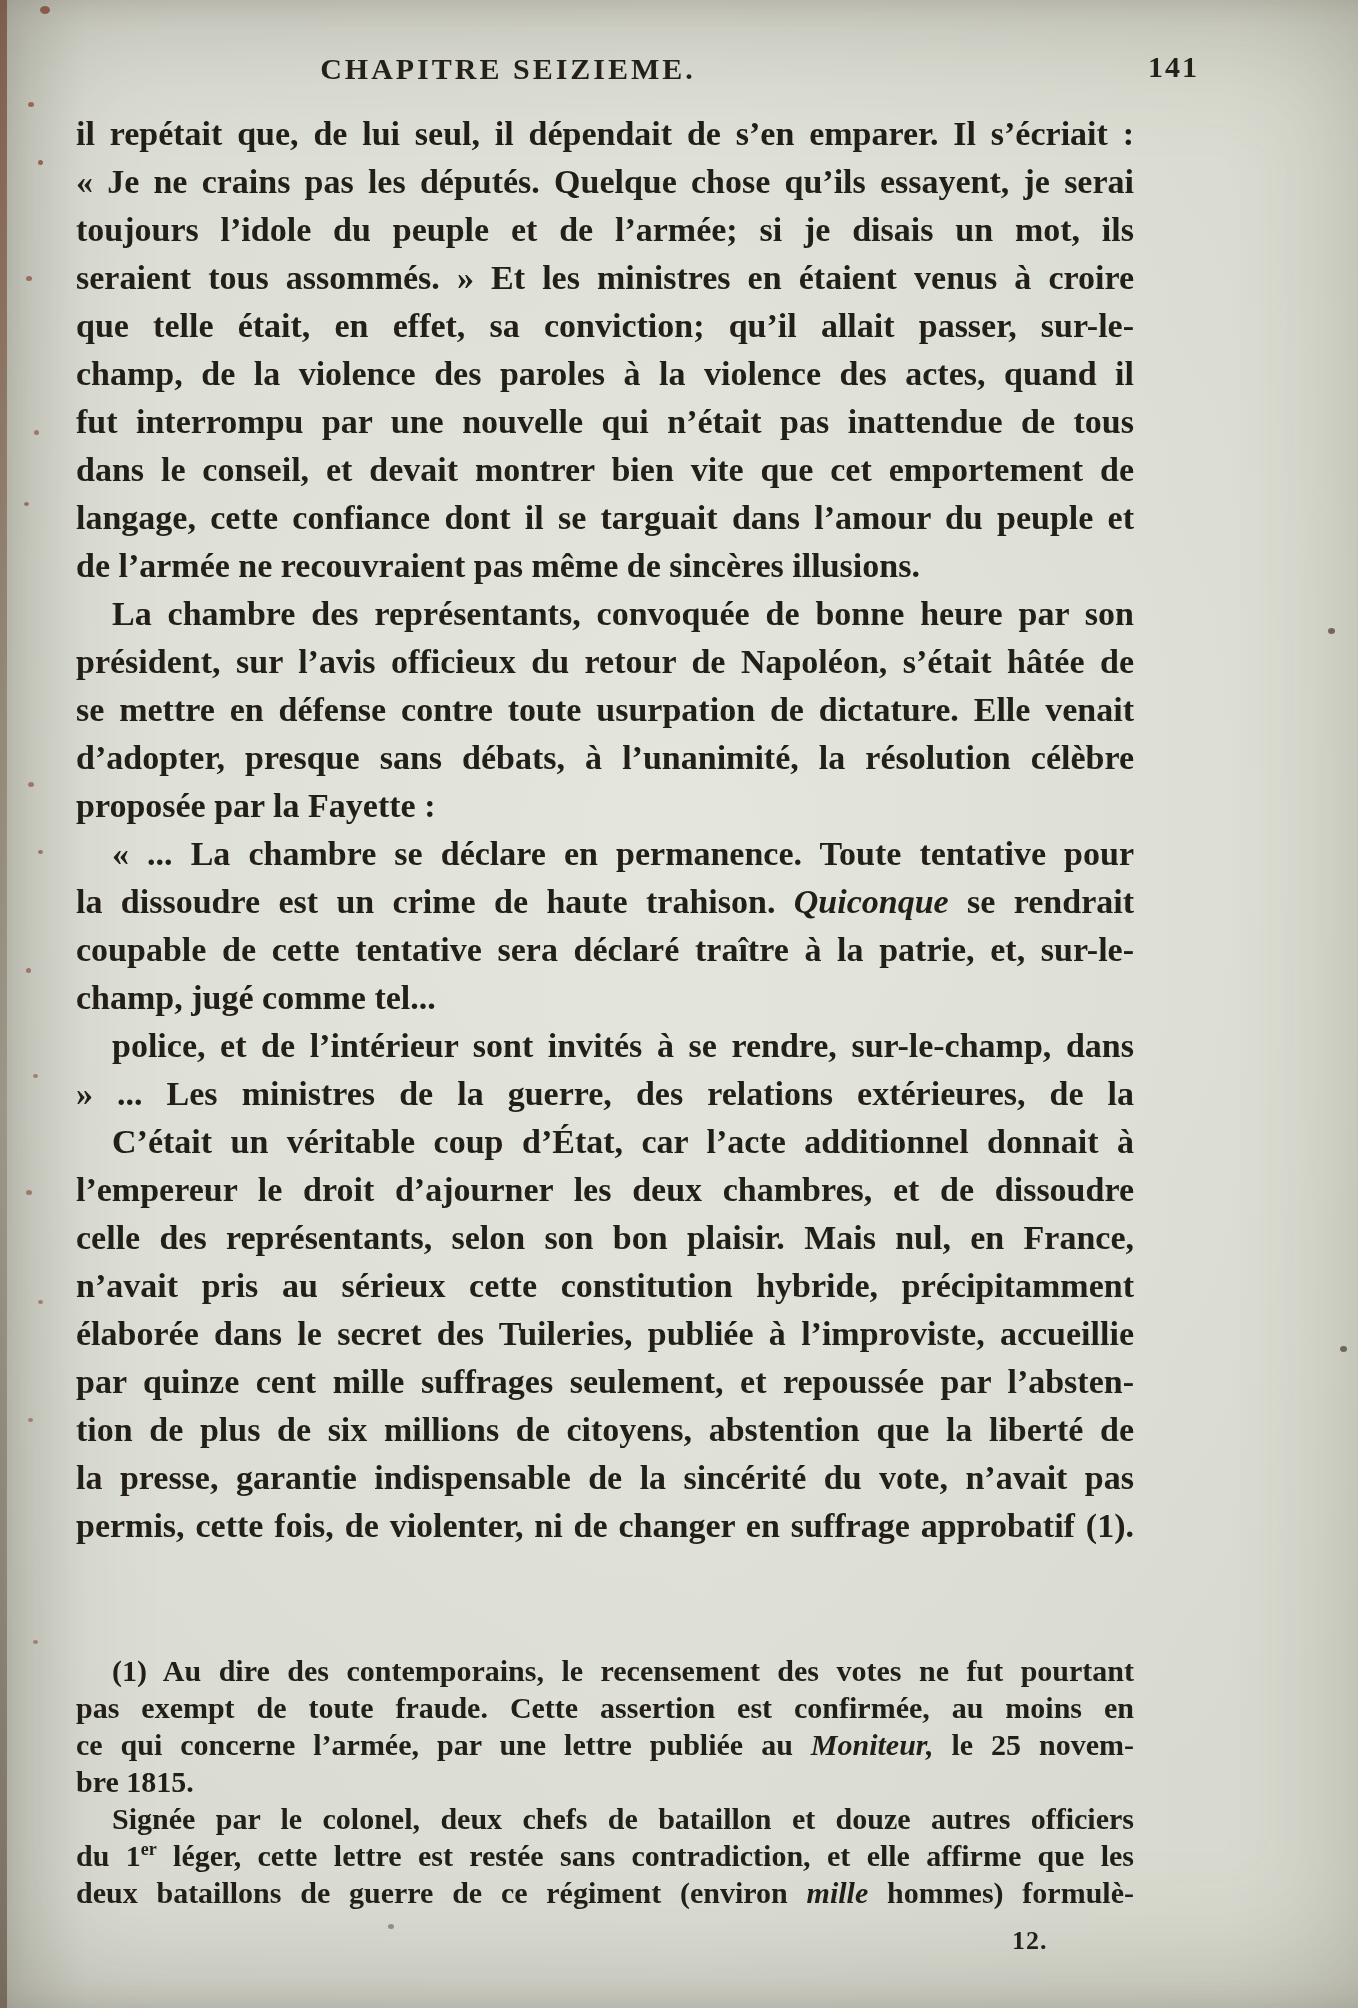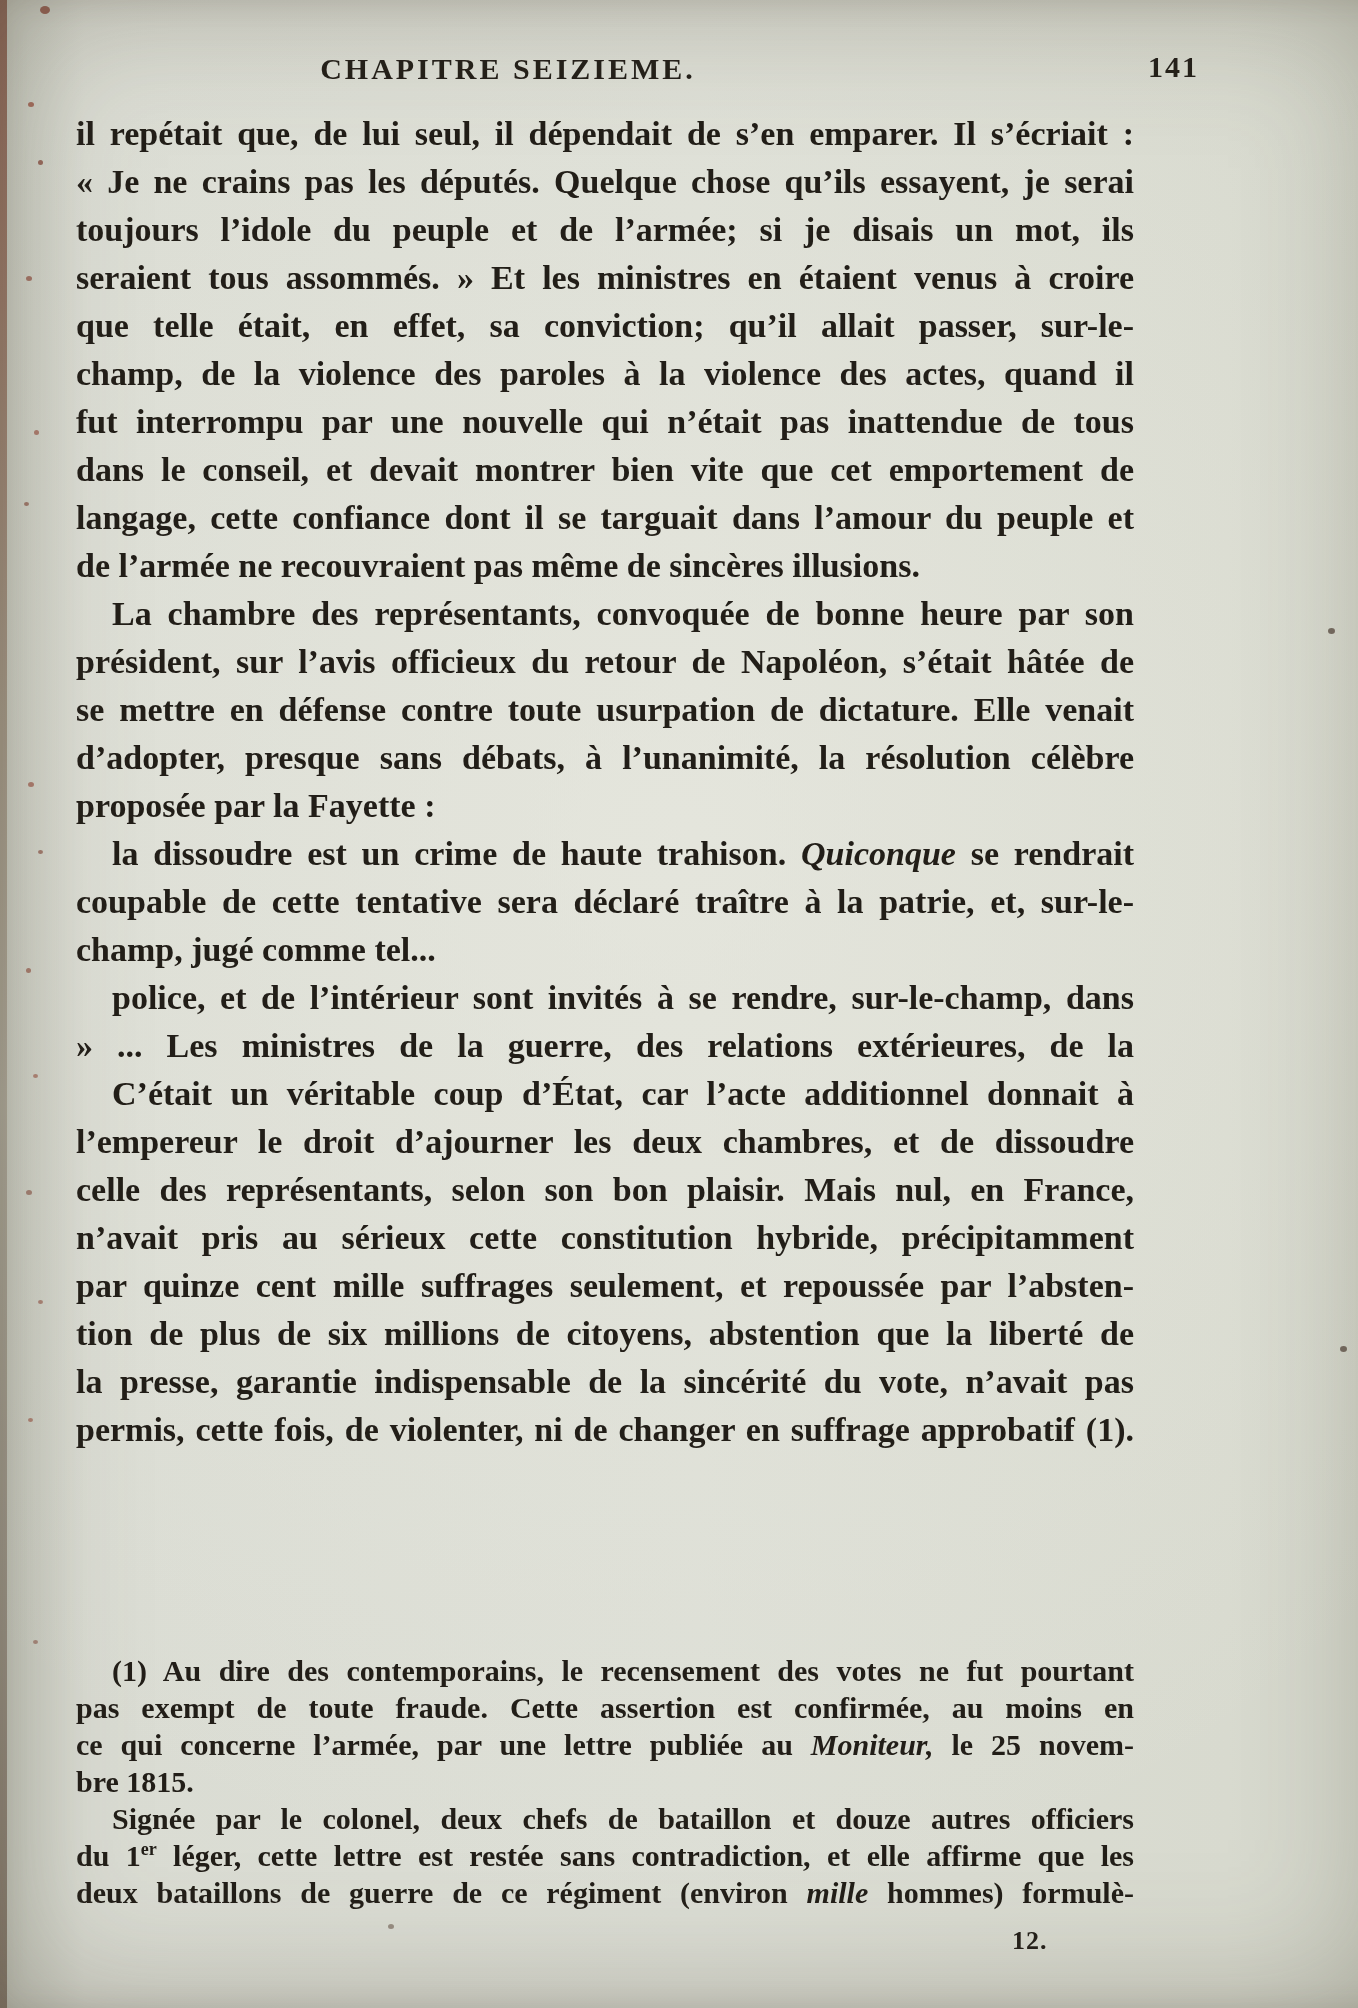--- a/index.html
+++ b/index.html
@@ -60,33 +60,35 @@
         <div class="line end"><span>de l’armée ne recouvraient pas même de sincères illusions.</span></div>
       </div>
     <div class="para indent">
         <div class="line"><span>La chambre des représentants, convoquée de bonne heure par son</span></div>
         <div class="line"><span>président, sur l’avis officieux du retour de Napoléon, s’était hâtée de</span></div>
         <div class="line"><span>se mettre en défense contre toute usurpation de dictature. Elle venait</span></div>
         <div class="line"><span>d’adopter, presque sans débats, à l’unanimité, la résolution célèbre</span></div>
         <div class="line end"><span>proposée par la Fayette :</span></div>
       </div>
     <div class="para indent">
+        <div class="line"><span>« ... La chambre se déclare en permanence. Toute tentative pour</span></div>
         <div class="line"><span>la dissoudre est un crime de haute trahison. </span><em>Quiconque</em><span> se rendrait</span></div>
         <div class="line"><span>coupable de cette tentative sera déclaré traître à la patrie, et, sur-le-</span></div>
         <div class="line end"><span>champ, jugé comme tel...</span></div>
       </div>
     <div class="para indent">
         <div class="line"><span>police, et de l’intérieur sont invités à se rendre, sur-le-champ, dans</span></div>
         <div class="line"><span>» ... Les ministres de la guerre, des relations extérieures, de la</span></div>
       </div>
     <div class="para indent">
         <div class="line"><span>C’était un véritable coup d’État, car l’acte additionnel donnait à</span></div>
         <div class="line"><span>l’empereur le droit d’ajourner les deux chambres, et de dissoudre</span></div>
         <div class="line"><span>celle des représentants, selon son bon plaisir. Mais nul, en France,</span></div>
         <div class="line"><span>n’avait pris au sérieux cette constitution hybride, précipitamment</span></div>
+        <div class="line"><span>élaborée dans le secret des Tuileries, publiée à l’improviste, accueillie</span></div>
         <div class="line"><span>par quinze cent mille suffrages seulement, et repoussée par l’absten-</span></div>
         <div class="line"><span>tion de plus de six millions de citoyens, abstention que la liberté de</span></div>
         <div class="line"><span>la presse, garantie indispensable de la sincérité du vote, n’avait pas</span></div>
         <div class="line"><span>permis, cette fois, de violenter, ni de changer en suffrage approbatif (1).</span></div>
       </div>
   </div>
 
   <div class="footblock">
     <div class="para fn indent">
         <div class="line"><span>(1) Au dire des contemporains, le recensement des votes ne fut pourtant</span></div>

